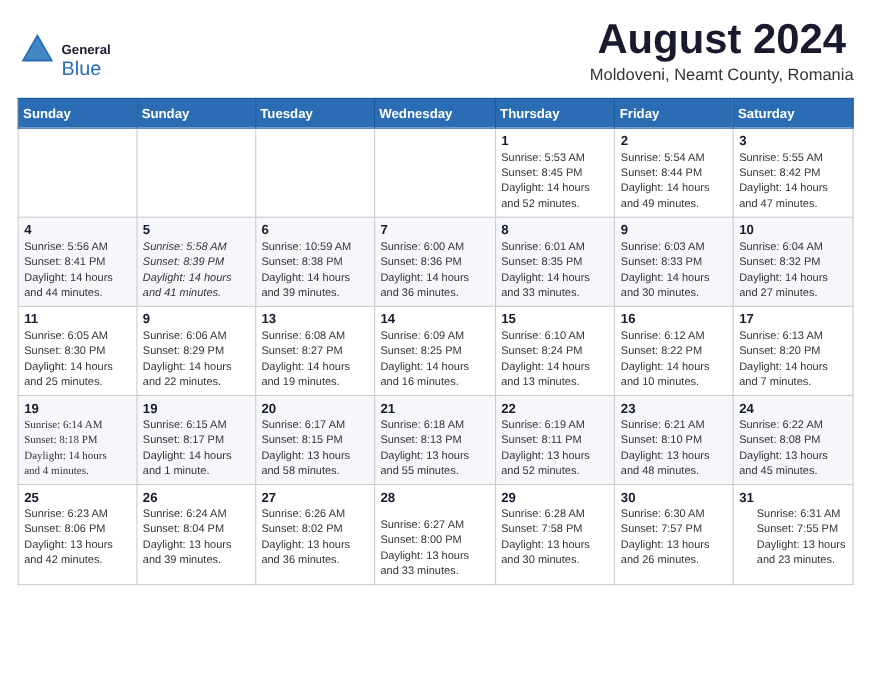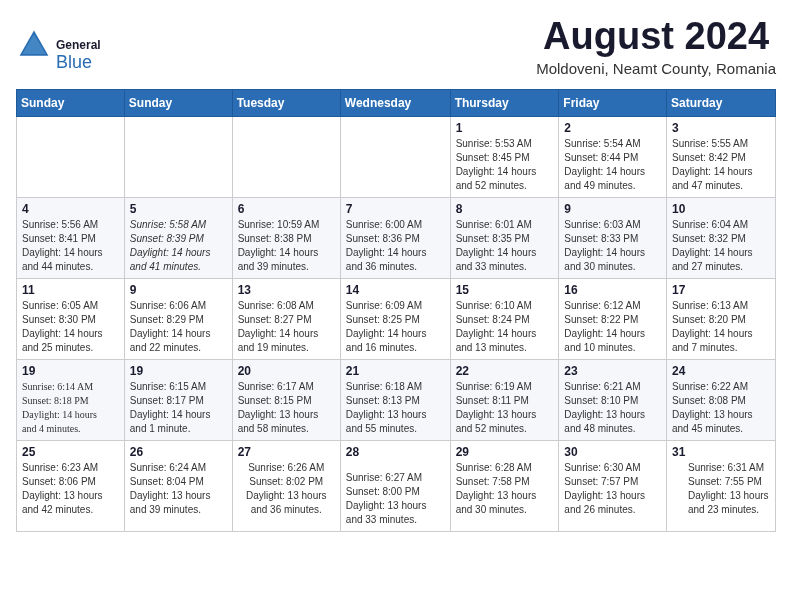--- a/index.html
+++ b/index.html
@@ -317,21 +317,21 @@
         </td>
         <td>
           <div class="day-number">26</div>
           <div class="day-info" style="white-space: pre-line;">Sunrise: 6:24 AM
 Sunset: 8:04 PM
 Daylight: 13 hours
 and 39 minutes.</div>
         </td>
         <td>
           <div class="day-number">27</div>
-          <div class="day-info" style="white-space: pre-line; text-align: center;">Sunrise: 6:26 AM
+          <div class="day-info" style="white-space: pre-line;">Sunrise: 6:26 AM
 Sunset: 8:02 PM
 Daylight: 13 hours
 and 36 minutes.</div>
         </td>
         <td>
           <div class="day-number">28</div>
           <div class="day-info" style="white-space: pre-line; margin-top: 12px;">Sunrise: 6:27 AM
 Sunset: 8:00 PM
 Daylight: 13 hours
 and 33 minutes.</div>

